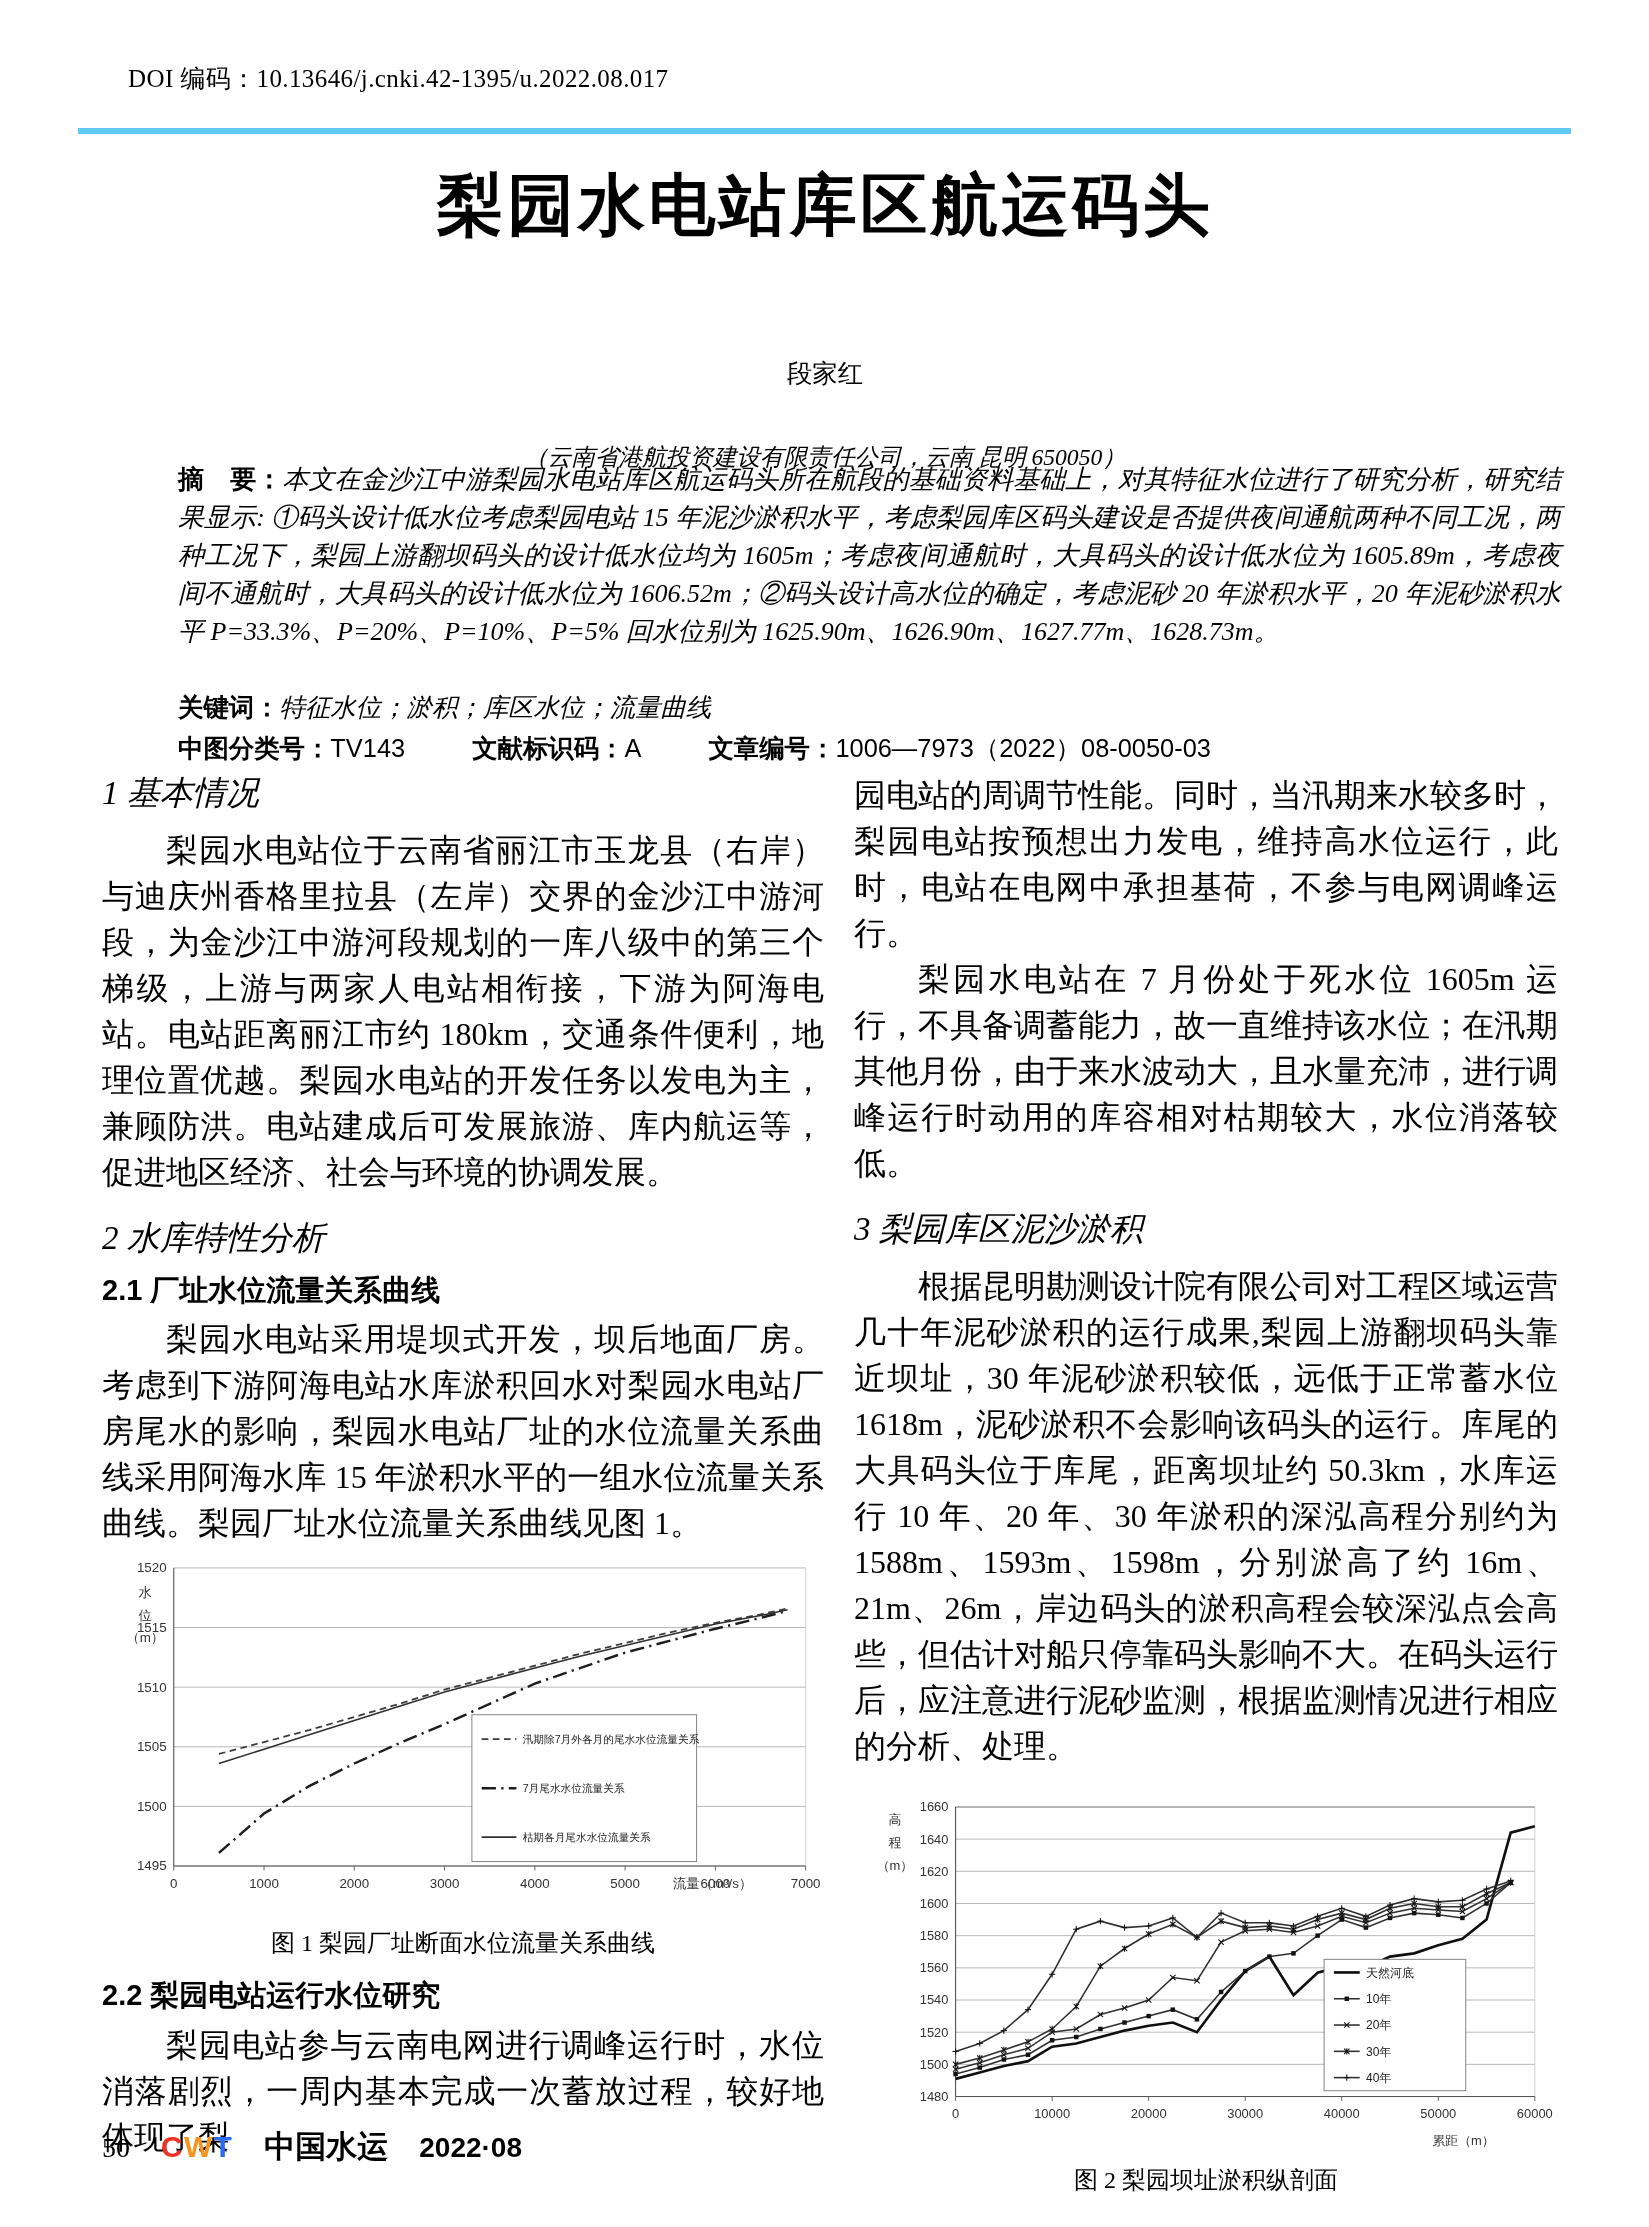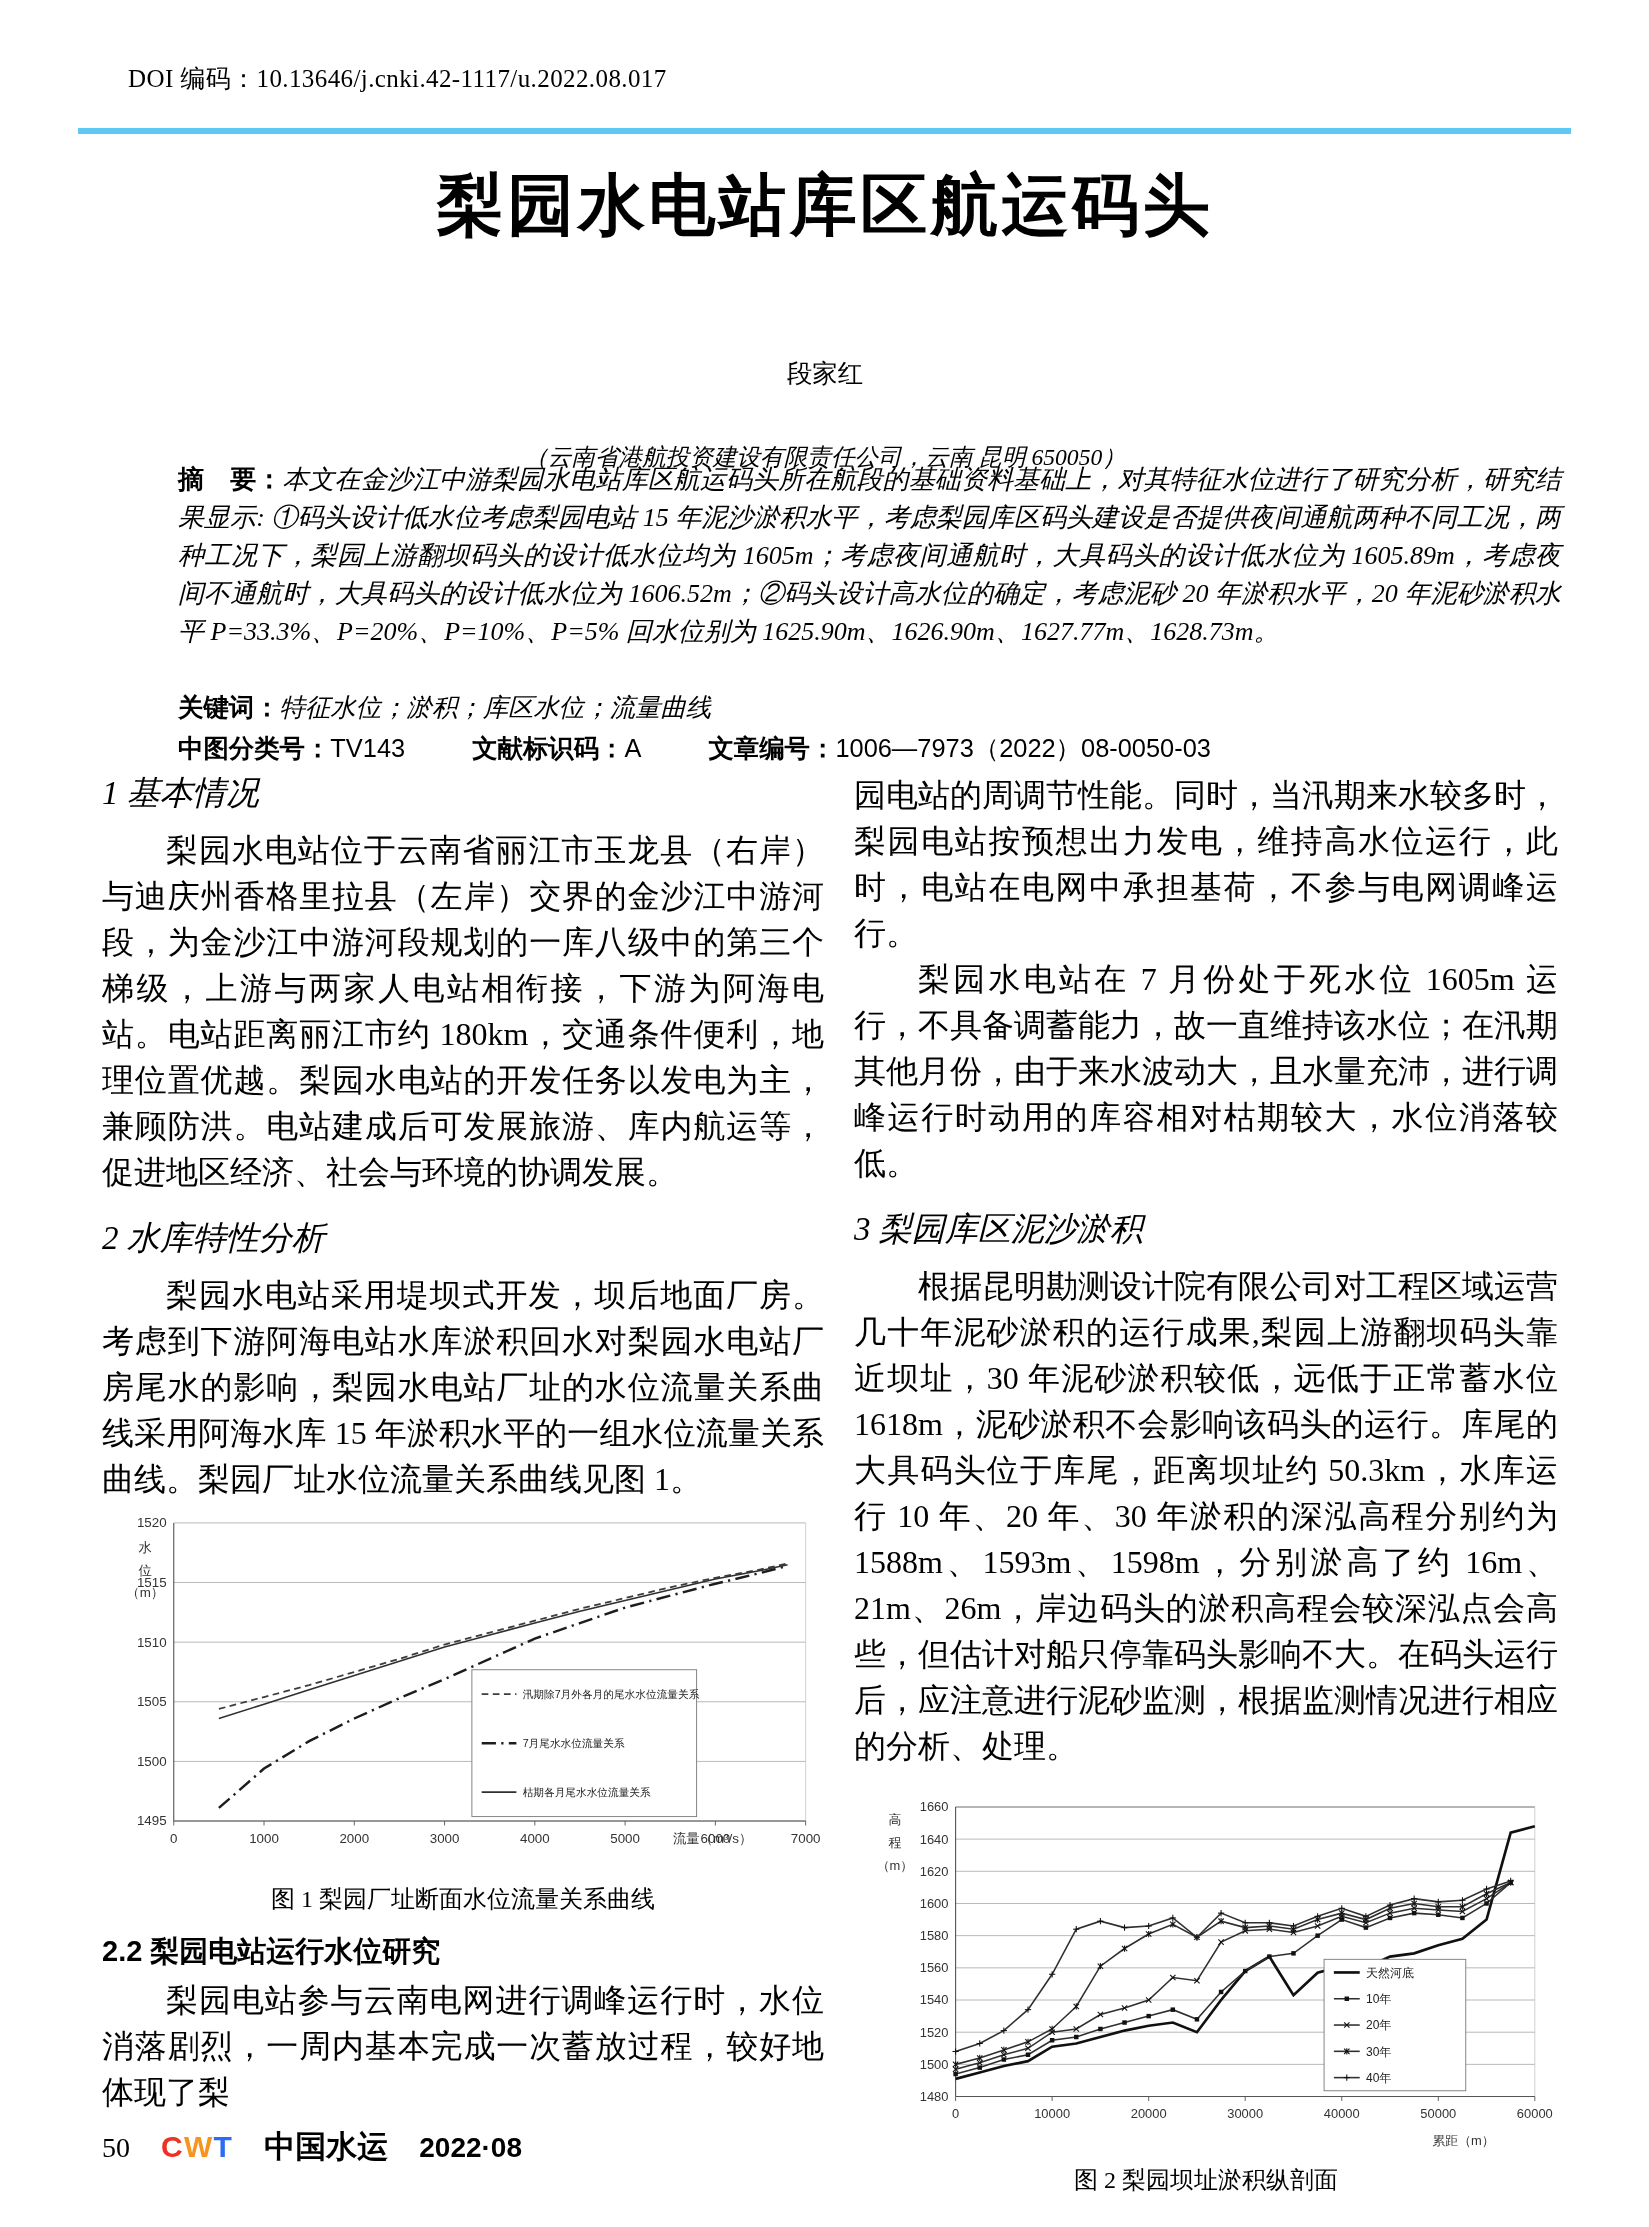--- a/index.html
+++ b/index.html
@@ -37,21 +37,21 @@
   .footer .pageno{font-size:28px;}
   .footer .logo{font-family:"Liberation Sans","DejaVu Sans",sans-serif;font-weight:700;font-size:30px;letter-spacing:1.3px;}
   .footer .journal{font-family:"Liberation Sans","DejaVu Sans",sans-serif;font-weight:700;font-size:31px;}
   .footer .issue{font-family:"Liberation Sans","DejaVu Sans",sans-serif;font-weight:700;font-size:28px;}
 </style>
 </head>
 <body>
 
 <div class="page">
 
-  <div class="doi">DOI 编码：10.13646/j.cnki.42-1117/u.2022.08.017</div>
+  <div class="doi">DOI 编码：10.13646/j.cnki.42-1395/u.2022.08.017</div>
   <div class="rule" style="background: rgb(95, 200, 245);"></div>
 
   <div class="title">
     <div>梨园水电站库区航运码头</div>
   </div>
 
   <div class="author">段家红</div>
   <div class="affil">（云南省港航投资建设有限责任公司，云南 昆明 650050）</div>
 
   <div class="abstract"><span class="blab">摘　要：</span><span>本文在金沙江中游梨园水电站库区航运码头所在航段的基础资料基础上，对其特征水位进行了研究分析，研究结果显示: ①码头设计低水位考虑梨园电站 15 年泥沙淤积水平，考虑梨园库区码头建设是否提供夜间通航两种不同工况，两种工况下，梨园上游翻坝码头的设计低水位均为 1605m；考虑夜间通航时，大具码头的设计低水位为 1605.89m，考虑夜间不通航时，大具码头的设计低水位为 1606.52m；②码头设计高水位的确定，考虑泥砂 20 年淤积水平，20 年泥砂淤积水平 P=33.3%、P=20%、P=10%、P=5% 回水位别为 1625.90m、1626.90m、1627.77m、1628.73m。</span></div>
@@ -61,20 +61,21 @@
   <div class="cls">
     <span><span class="lab">中图分类号：</span><span>TV143</span></span>
     <span><span class="lab">文献标识码：</span><span>A</span></span>
     <span><span class="lab">文章编号：</span><span>1006—7973（2022）08-0050-03</span></span>
   </div>
 
   <div class="col col-left">
     <h2 class="sec first">1 基本情况</h2>
     <p>梨园水电站位于云南省丽江市玉龙县（右岸）与迪庆州香格里拉县（左岸）交界的金沙江中游河段，为金沙江中游河段规划的一库八级中的第三个梯级，上游与两家人电站相衔接，下游为阿海电站。电站距离丽江市约 180km，交通条件便利，地理位置优越。梨园水电站的开发任务以发电为主，兼顾防洪。电站建成后可发展旅游、库内航运等，促进地区经济、社会与环境的协调发展。</p>
     <h2 class="sec">2 水库特性分析</h2>
+    <h3 class="sub">2.1 厂址水位流量关系曲线</h3>
     <p>梨园水电站采用堤坝式开发，坝后地面厂房。考虑到下游阿海电站水库淤积回水对梨园水电站厂房尾水的影响，梨园水电站厂址的水位流量关系曲线采用阿海水库 15 年淤积水平的一组水位流量关系曲线。梨园厂址水位流量关系曲线见图 1。</p>
     <div class="figwrap">
       <svg id="fig1" class="chart" width="722" height="356" viewBox="0 0 1620 800" style="font-size:71px">
           <line x1="160" y1="690" x2="1580" y2="690" stroke="#9c9c9c" stroke-width="1.6"></line>
           <text x="144" y="700" text-anchor="end" font-size="30" fill="#333">1495</text>
           <line x1="160" y1="556" x2="1580" y2="556" stroke="#9c9c9c" stroke-width="1.6"></line>
           <text x="144" y="566" text-anchor="end" font-size="30" fill="#333">1500</text>
           <line x1="160" y1="422" x2="1580" y2="422" stroke="#9c9c9c" stroke-width="1.6"></line>
           <text x="144" y="432" text-anchor="end" font-size="30" fill="#333">1505</text>
           <line x1="160" y1="288" x2="1580" y2="288" stroke="#9c9c9c" stroke-width="1.6"></line>

